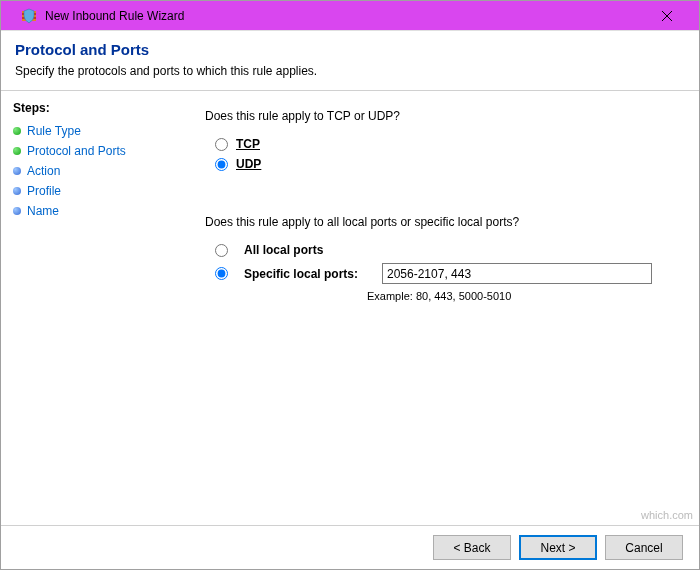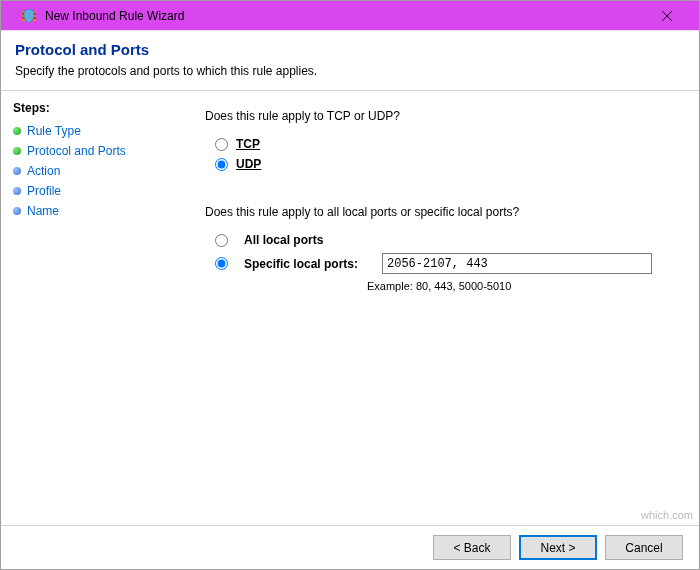--- a/index.html
+++ b/index.html
@@ -19,25 +19,25 @@
     .step-item { display: flex; align-items: center; padding: 3px 0; cursor: pointer; }
     .bullet { width: 8px; height: 8px; border-radius: 50%; margin-right: 6px; flex-shrink: 0; }
     .bullet-green { background: radial-gradient(circle at 30% 30%, #7de87d, #1aa81a); }
     .bullet-blue { background: radial-gradient(circle at 30% 30%, #9ec7ff, #3a6fd8); }
     .step-label { color: #0066cc; font-size: 12px; }
     .content { flex: 1; padding: 18px 24px 0 24px; position: relative; }
     .question { font-size: 12px; margin-bottom: 14px; }
     .radio-row { display: flex; align-items: center; margin-bottom: 6px; padding-left: 10px; text-decoration: underline; }
     .radio-row input[type=radio] { margin-right: 8px; width: 13px; height: 13px; }
     .radio-row label { font-weight: bold; font-size: 12px; }
-    .ports-section { margin-top: 34px; }
+    .ports-section { margin-top: 44px; }
     .ports-row { display: flex; align-items: center; margin-bottom: 6px; padding-left: 10px; gap: 8px; }
     .ports-row input[type=radio] { margin-right: 8px; width: 13px; height: 13px; }
     .ports-row .rlabel { font-weight: bold; font-size: 12px; width: 130px; }
-    .ports-input { width: 270px; height: 21px; border: 1px solid #7a7a7a; padding: 1px 4px; font-size: 12px; font-family: Liberation Mono, monospace; }
+    .ports-input { width: 270px; height: 21px; border: 1px solid #7a7a7a; padding: 1px 4px; font-size: 12px; font-family: Liberation Sans, sans-serif; }
     .example { font-size: 11px; color: #000; margin-left: 162px; margin-top: 2px; }
     .footer { height: 44px; border-top: 1px solid #d0d0d0; display: flex; align-items: center; justify-content: flex-end; padding: 0 16px; gap: 8px; }
     .btn { min-width: 78px; height: 25px; border: 1px solid #adadad; background: #e1e1e1; font-size: 12px; font-family: inherit; cursor: pointer; padding: 0 10px; }
     .btn-default { border: 2px solid #0078d7; background: #e1e1e1; }
     .watermark { position: absolute; right: 6px; bottom: 48px; font-size: 11px; color: #bbb; pointer-events: none; }
     .firewall-icon svg { width: 16px; height: 16px; }
   </style>
 </head>
 <body>
 

